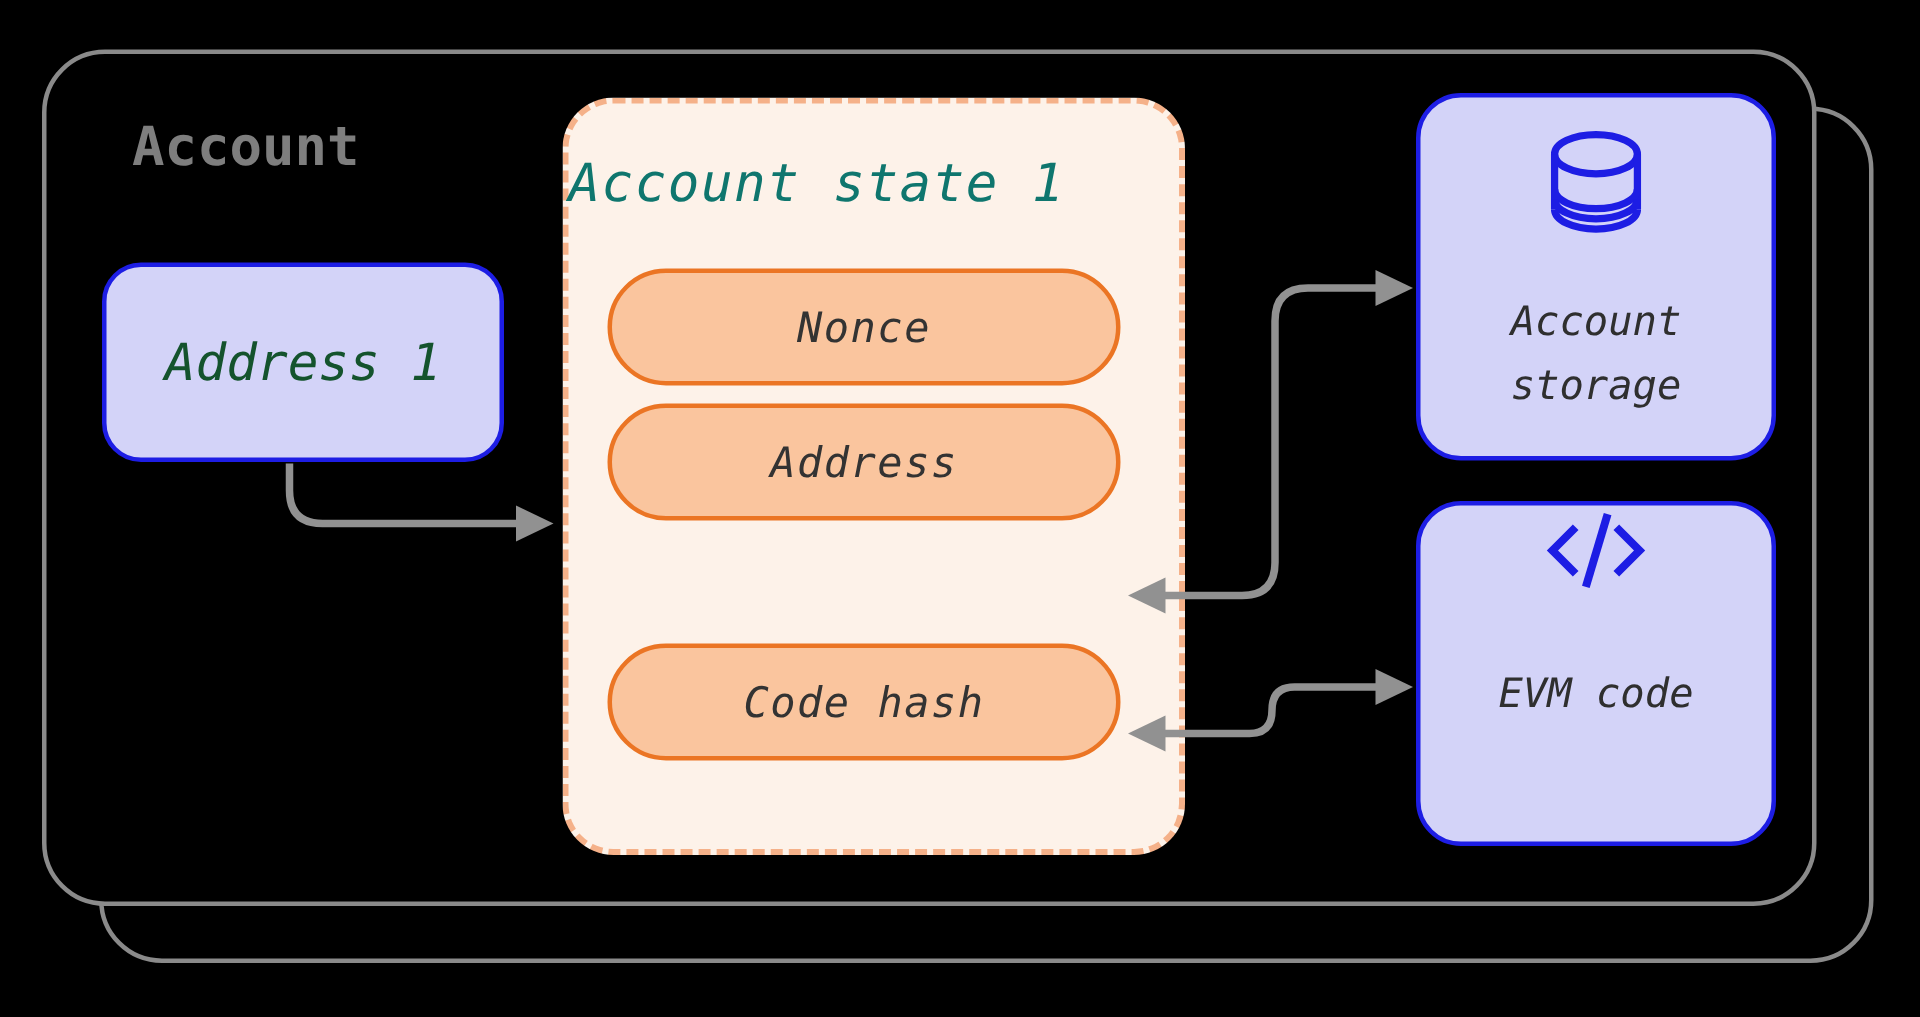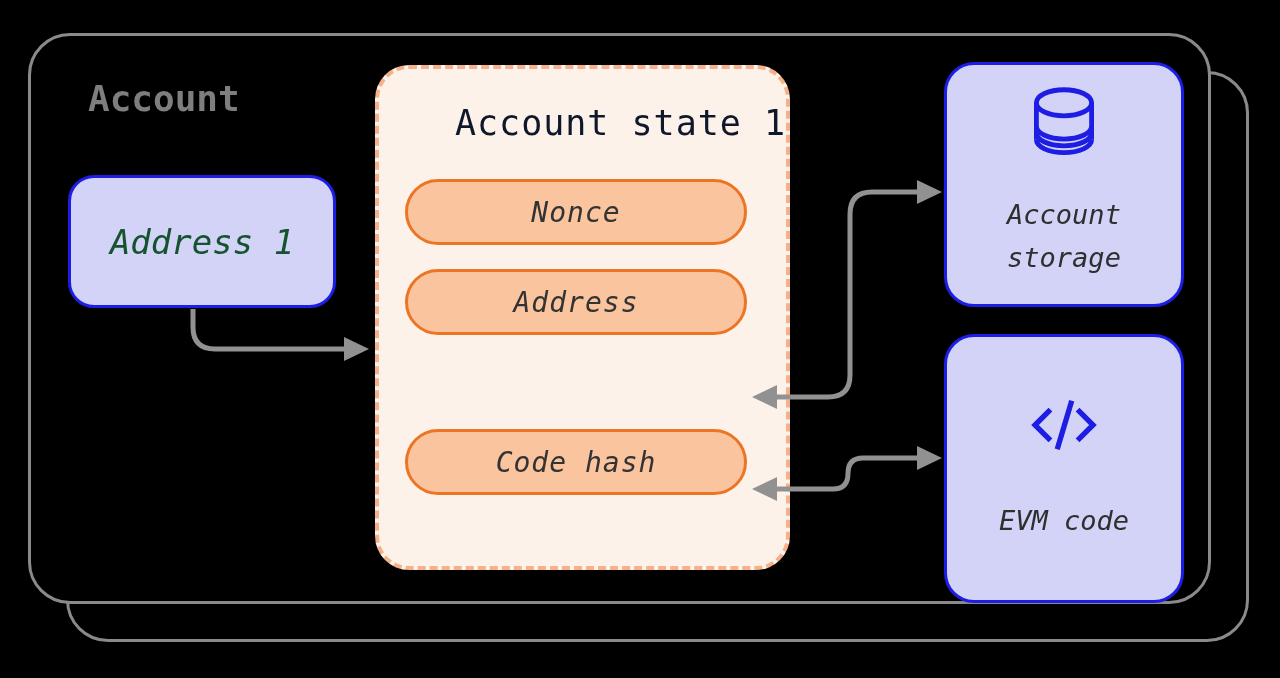--- a/index.html
+++ b/index.html
@@ -67,29 +67,30 @@
     background: #fdf2e9;
     border: 4px dashed #f5b189;
     border-radius: 34px;
     z-index: 3;
     box-sizing: border-box;
   }
   .state-title {
     position: absolute;
     left: 0; top: 34px;
     width: 100%;
-    text-align: right;
+    text-align: left;
+    font-style: italic;
     font-size: 35px;
     letter-spacing: 1px;
-    color: #0f172a;
+    color: #0f766e;
   }
   .pill {
     position: absolute;
     left: 26px;
-    width: 342px; height: 66px;
+    width: 342px; height: 78px;
     background: #fac59e;
     border: 3px solid #eb7524;
     border-radius: 40px;
     display: flex;
     align-items: center;
     justify-content: center;
     box-sizing: border-box;
   }
   .pill-0 { top: 110px; }
   .pill-1 { top: 200px; }
@@ -108,21 +109,21 @@
     background: #d3d3f8;
     border: 3px solid #1d1de4;
     border-radius: 30px;
     display: flex;
     flex-direction: column;
     align-items: center;
     z-index: 3;
     box-sizing: border-box;
   }
   .storage-box { top: 62px;  height: 245px; padding-top: 22px; }
-  .evm-box     { top: 334px; height: 269px; padding-top: 58px; }
+  .evm-box     { top: 334px; height: 230px; }
   .side-label {
     font-style: italic;
     font-size: 27px;
     color: #2f2f2f;
     text-align: center;
     line-height: 43px;
   }
   .storage-box .side-label { margin-top: 26px; width: 180px; }
   .evm-box .side-label     { margin-top: 44px; }
   .connectors {

